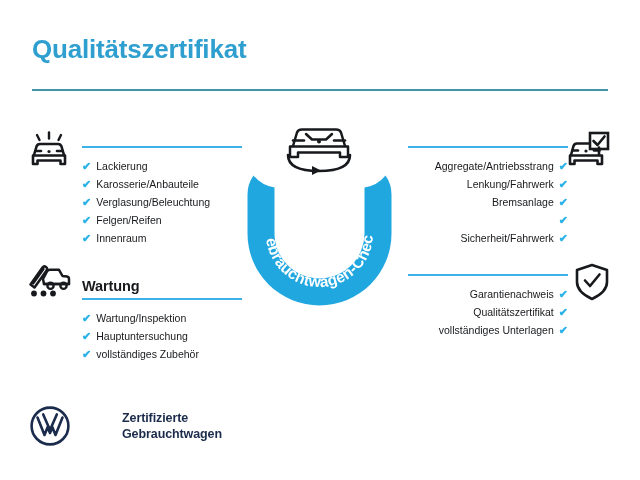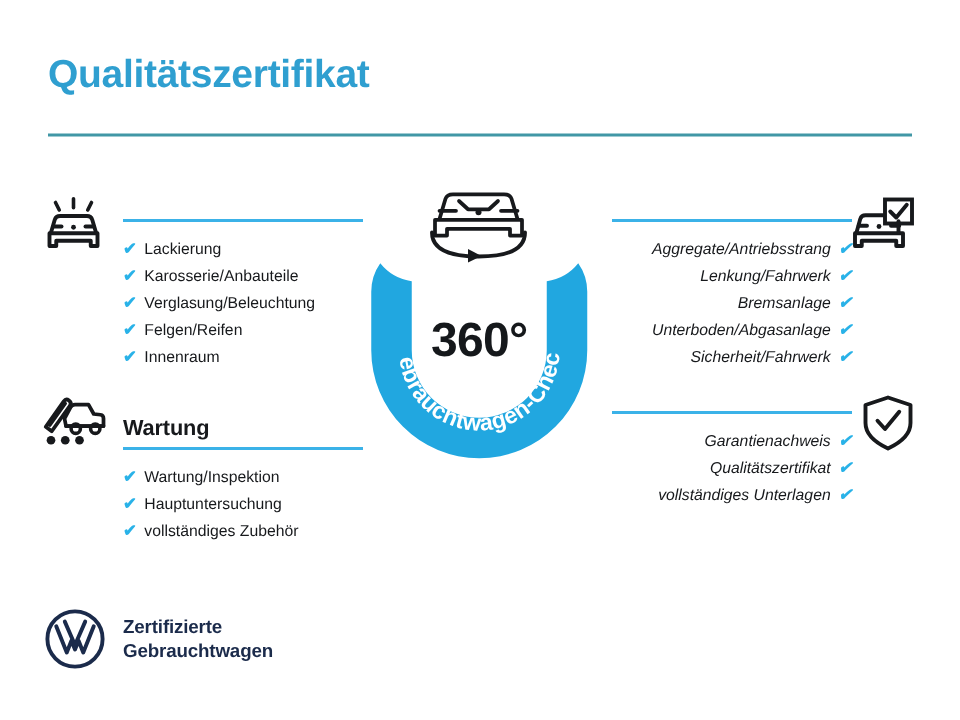--- a/index.html
+++ b/index.html
@@ -79,21 +79,21 @@
   .block-list li {
     display: flex;
     align-items: center;
     font-size: 10.5px;
     color: #17191c;
     line-height: 1;
     height: 18px;
     white-space: nowrap;
   }
   .left .block-list li { justify-content: flex-start; }
-  .right .block-list li { justify-content: flex-end; font-style: italic; }
+  .right .block-list li { justify-content: flex-end; }
 
   .chk {
     color: #29b2e8;
     font-size: 11px;
     font-weight: bold;
     line-height: 1;
     display: inline-block;
   }
   .left .chk { margin-right: 5px; }
   .right .chk { margin-left: 5px; }
@@ -154,21 +154,21 @@
   #footer-text {
     position: absolute;
     left: 82px;
     top: 410px;
     font-size: 12.5px;
     font-weight: bold;
     line-height: 16px;
     color: #1b2b4b;
     letter-spacing: -0.1px;
   }
-  #footer-text span { display: block; white-space: nowrap; }
+  #footer-text span { display: block; white-space: nowrap; margin-left: 40px; }
 </style>
 </head>
 <body>
 
 <div id="sheet">
 
   <div id="page-title">Qualitätszertifikat</div>
   <div id="title-rule"></div>
 
   <div class="corner-icon" id="icon-optik">
@@ -277,21 +277,20 @@
         </li>
       <li>
           <span>Lenkung/Fahrwerk</span>
           <span class="chk">✔</span>
         </li>
       <li>
           <span>Bremsanlage</span>
           <span class="chk">✔</span>
         </li>
       <li>
-          <span>Unterboden/Abgasanlage</span>
           <span class="chk">✔</span>
         </li>
       <li>
           <span>Sicherheit/Fahrwerk</span>
           <span class="chk">✔</span>
         </li>
     </ul>
   </div>
 
   <div class="corner-icon" id="icon-garantie">
@@ -334,21 +333,20 @@
                l 0 46
                a 45 45 0 0 1 -90 0
                l 0 -46
                a 33 33 0 0 1 -21 -12
                a 33 33 0 0 0 -6 19
                z" fill="#21a7e0"></path>
       <text font-family="'Liberation Sans', sans-serif" font-size="15.5" font-weight="bold" fill="#ffffff" letter-spacing="0.2">
         <textPath href="#arcpath" startOffset="50%" text-anchor="middle">Gebrauchtwagen-Check</textPath>
       </text>
     </svg>
-    <div id="badge-value">360°</div>
   </div>
 
   <div id="badge-car">
     <svg viewBox="0 0 86 58" width="86" height="58">
       <g fill="none" stroke="#17191c" stroke-width="2.5" stroke-linejoin="round" stroke-linecap="round">
         <path d="M17 24 L21 10.5 Q22 7.5 26 7.5 L60 7.5 Q64 7.5 65 10.5 L69 24"></path>
         <path d="M14 24.5 L72 24.5 L72 35 L64 35 L64 30.5 L22 30.5 L22 35 L14 35 Z"></path>
         <line x1="17" y1="18.5" x2="28" y2="18.5"></line>
         <line x1="58" y1="18.5" x2="69" y2="18.5"></line>
         <path d="M30 12 L36 17.5 L50 17.5 L56 12"></path>

